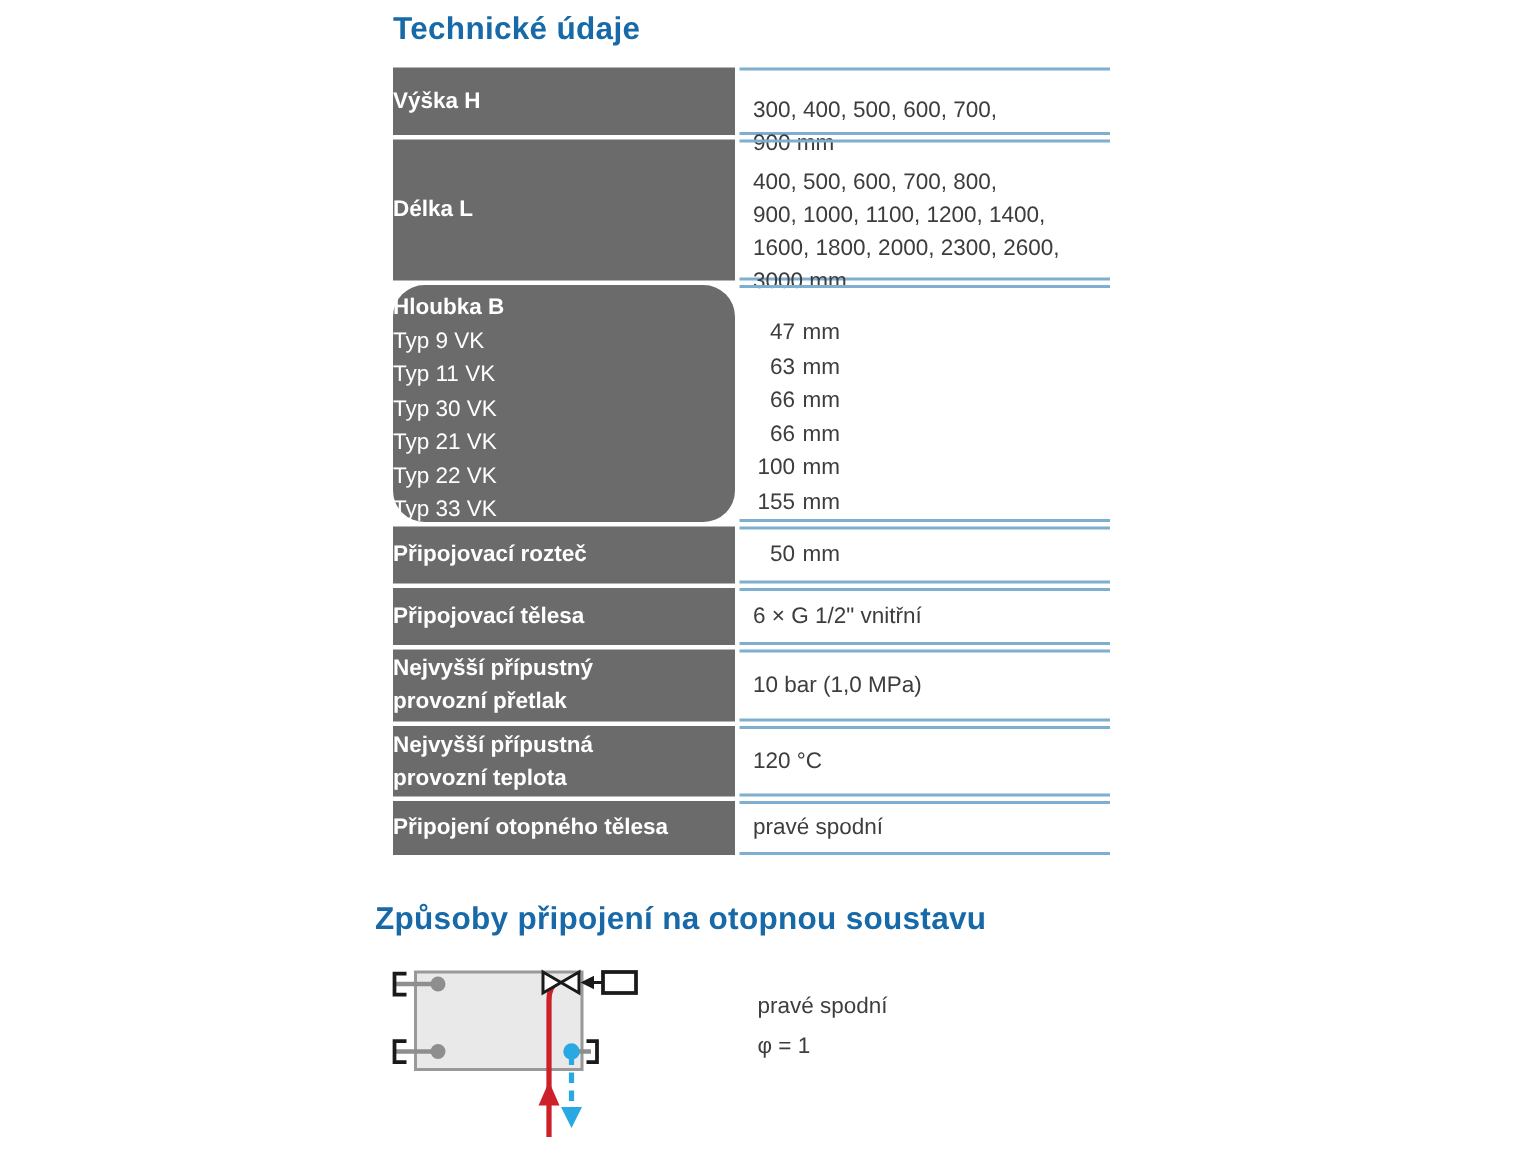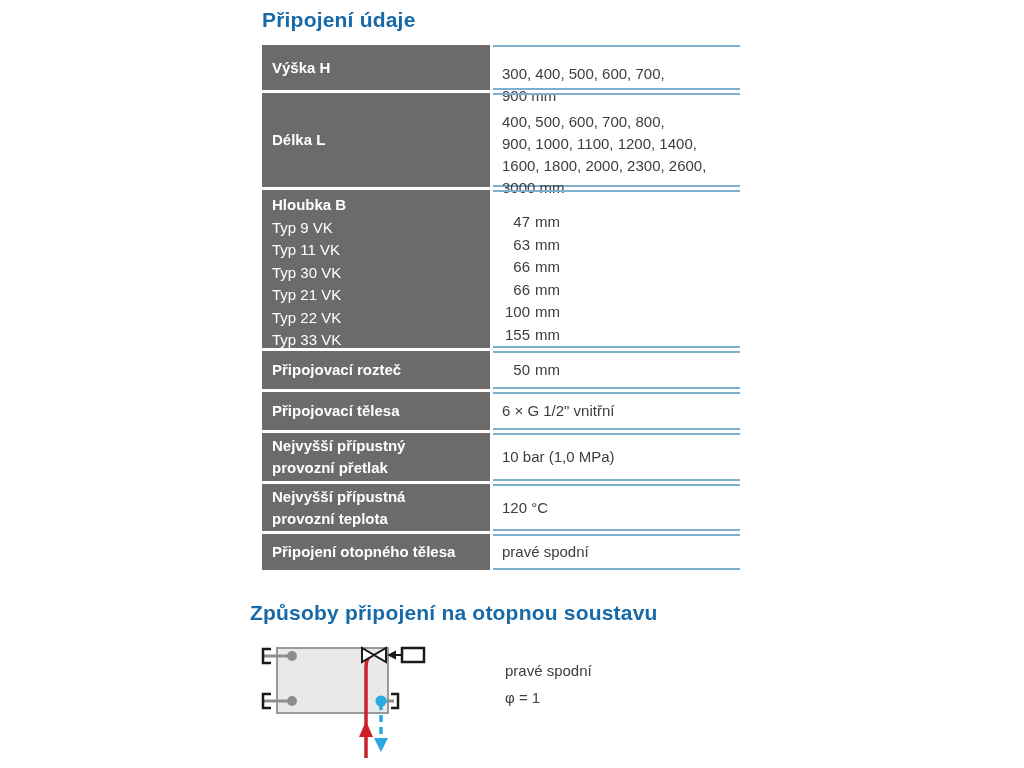--- a/index.html
+++ b/index.html
@@ -6,49 +6,49 @@
   body{width:1024px;height:768px;position:relative;overflow:hidden;
        font-family:"Liberation Sans", sans-serif;color:#3d3d3d;}
   .content{position:absolute;left:250px;top:0;width:520px;}
 
   .section-title{margin:8px 0 13px 12px;font-size:21px;font-weight:bold;
                  color:#1769a8;letter-spacing:0.2px;}
 
   .spec-table{margin-left:12px;width:478px;}
   .trow{display:flex;gap:3px;margin-bottom:3px;}
   .tlabel{width:228px;box-sizing:border-box;background:#6b6b6b;color:#ffffff;
-          font-size:15px;font-weight:bold;padding-left:10px;padding-right:8px;
+          font-size:15px;font-weight:bold;padding-right:8px;
           display:flex;flex-direction:column;justify-content:center;
           white-space:pre-line;line-height:22px;}
   .tvalue{flex:1;box-sizing:border-box;border-top:2px solid #7fafce;
           border-bottom:2px solid #7fafce;padding-left:9px;font-size:15px;
           display:flex;flex-direction:column;justify-content:center;
           white-space:pre-line;line-height:22px;color:#3d3d3d;}
   .v-top{justify-content:flex-start;padding-top:16px;}
-  .l-top{justify-content:flex-start;padding-top:4px;}
+  .l-top{justify-content:flex-start;padding-top:4px;border-radius:21px;}
   .depth-head{font-weight:bold;line-height:22.5px;}
   .depth-type{font-weight:normal;line-height:22.5px;}
   .depth-spacer{height:22.5px;}
   .vline{line-height:22.5px;}
   .num{display:inline-block;width:28px;text-align:right;}
   .unit{margin-left:5px;}
 
   .title-2{margin:31px 0 14px 0;}
 
   .diagram-row{display:flex;align-items:flex-start;}
   .diagram-svg{display:block;flex:0 0 250px;}
   .diagram-caption{margin-left:5px;padding-top:18px;font-size:15px;
                    line-height:27px;color:#3d3d3d;}
 </style>
 </head>
 <body>
 
 <div class="content">
 
-  <h1 class="section-title">Připojení údaje</h1>
+  <h1 class="section-title">Technické údaje</h1>
 
   <div class="spec-table">
 
     <div class="trow" style="height:45px">
       <div class="tlabel">Výška H</div>
       <div class="tvalue v-top">300, 400, 500, 600, 700,
 900 mm</div>
     </div>
 
     <div class="trow" style="height:94px">

